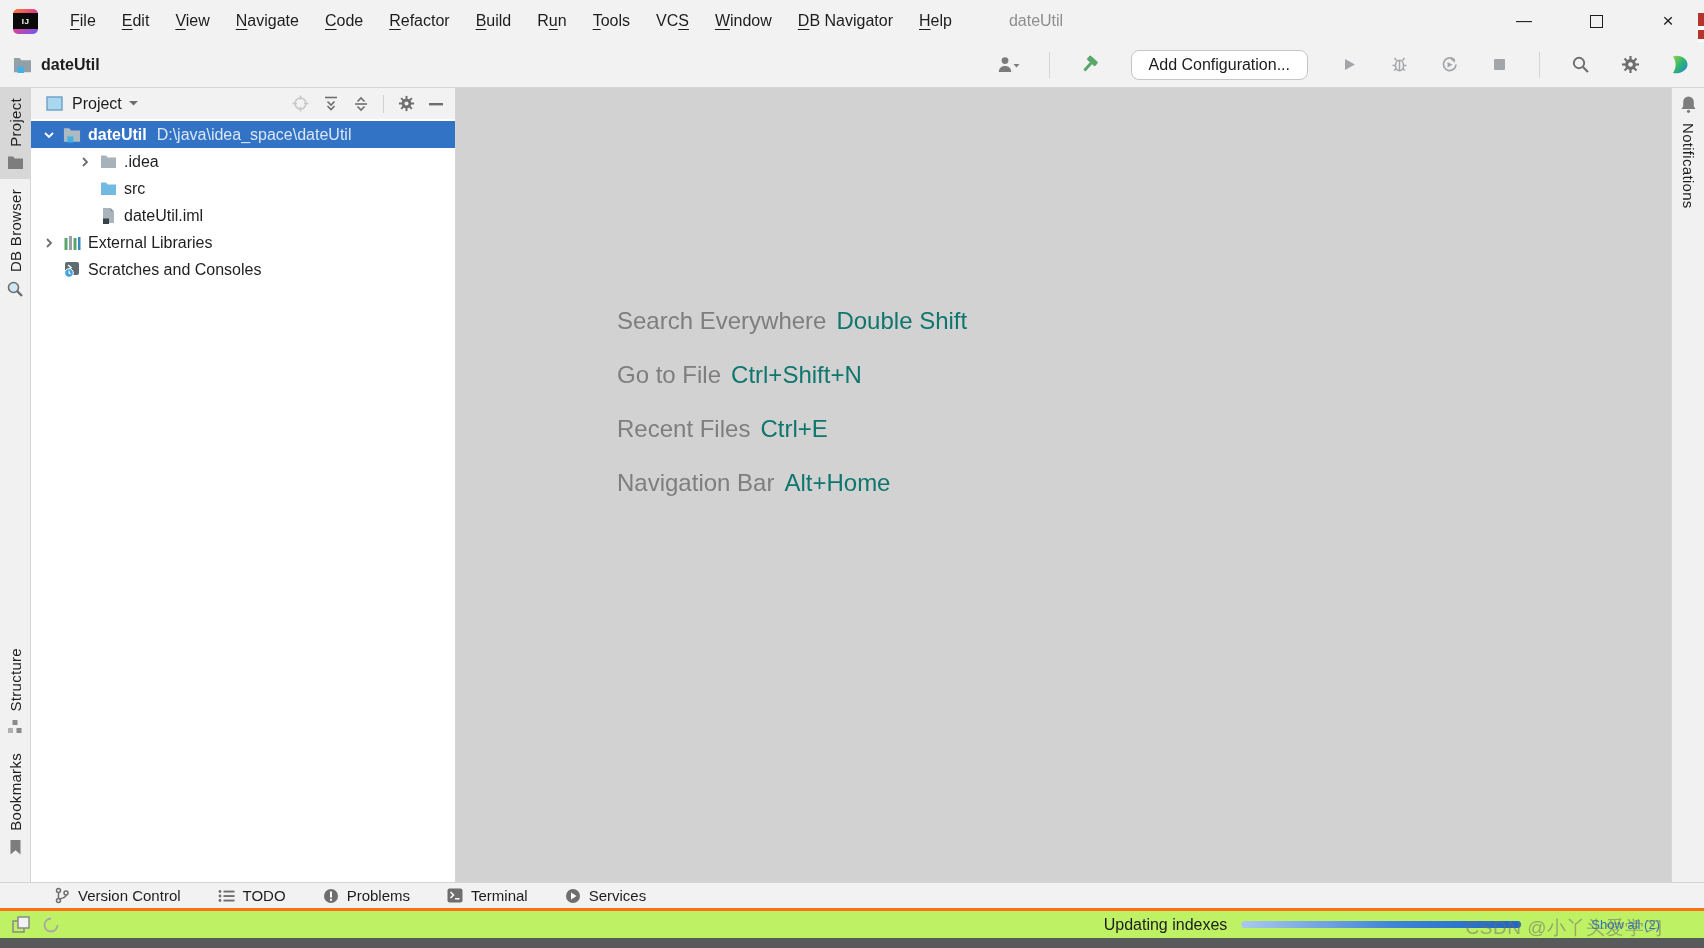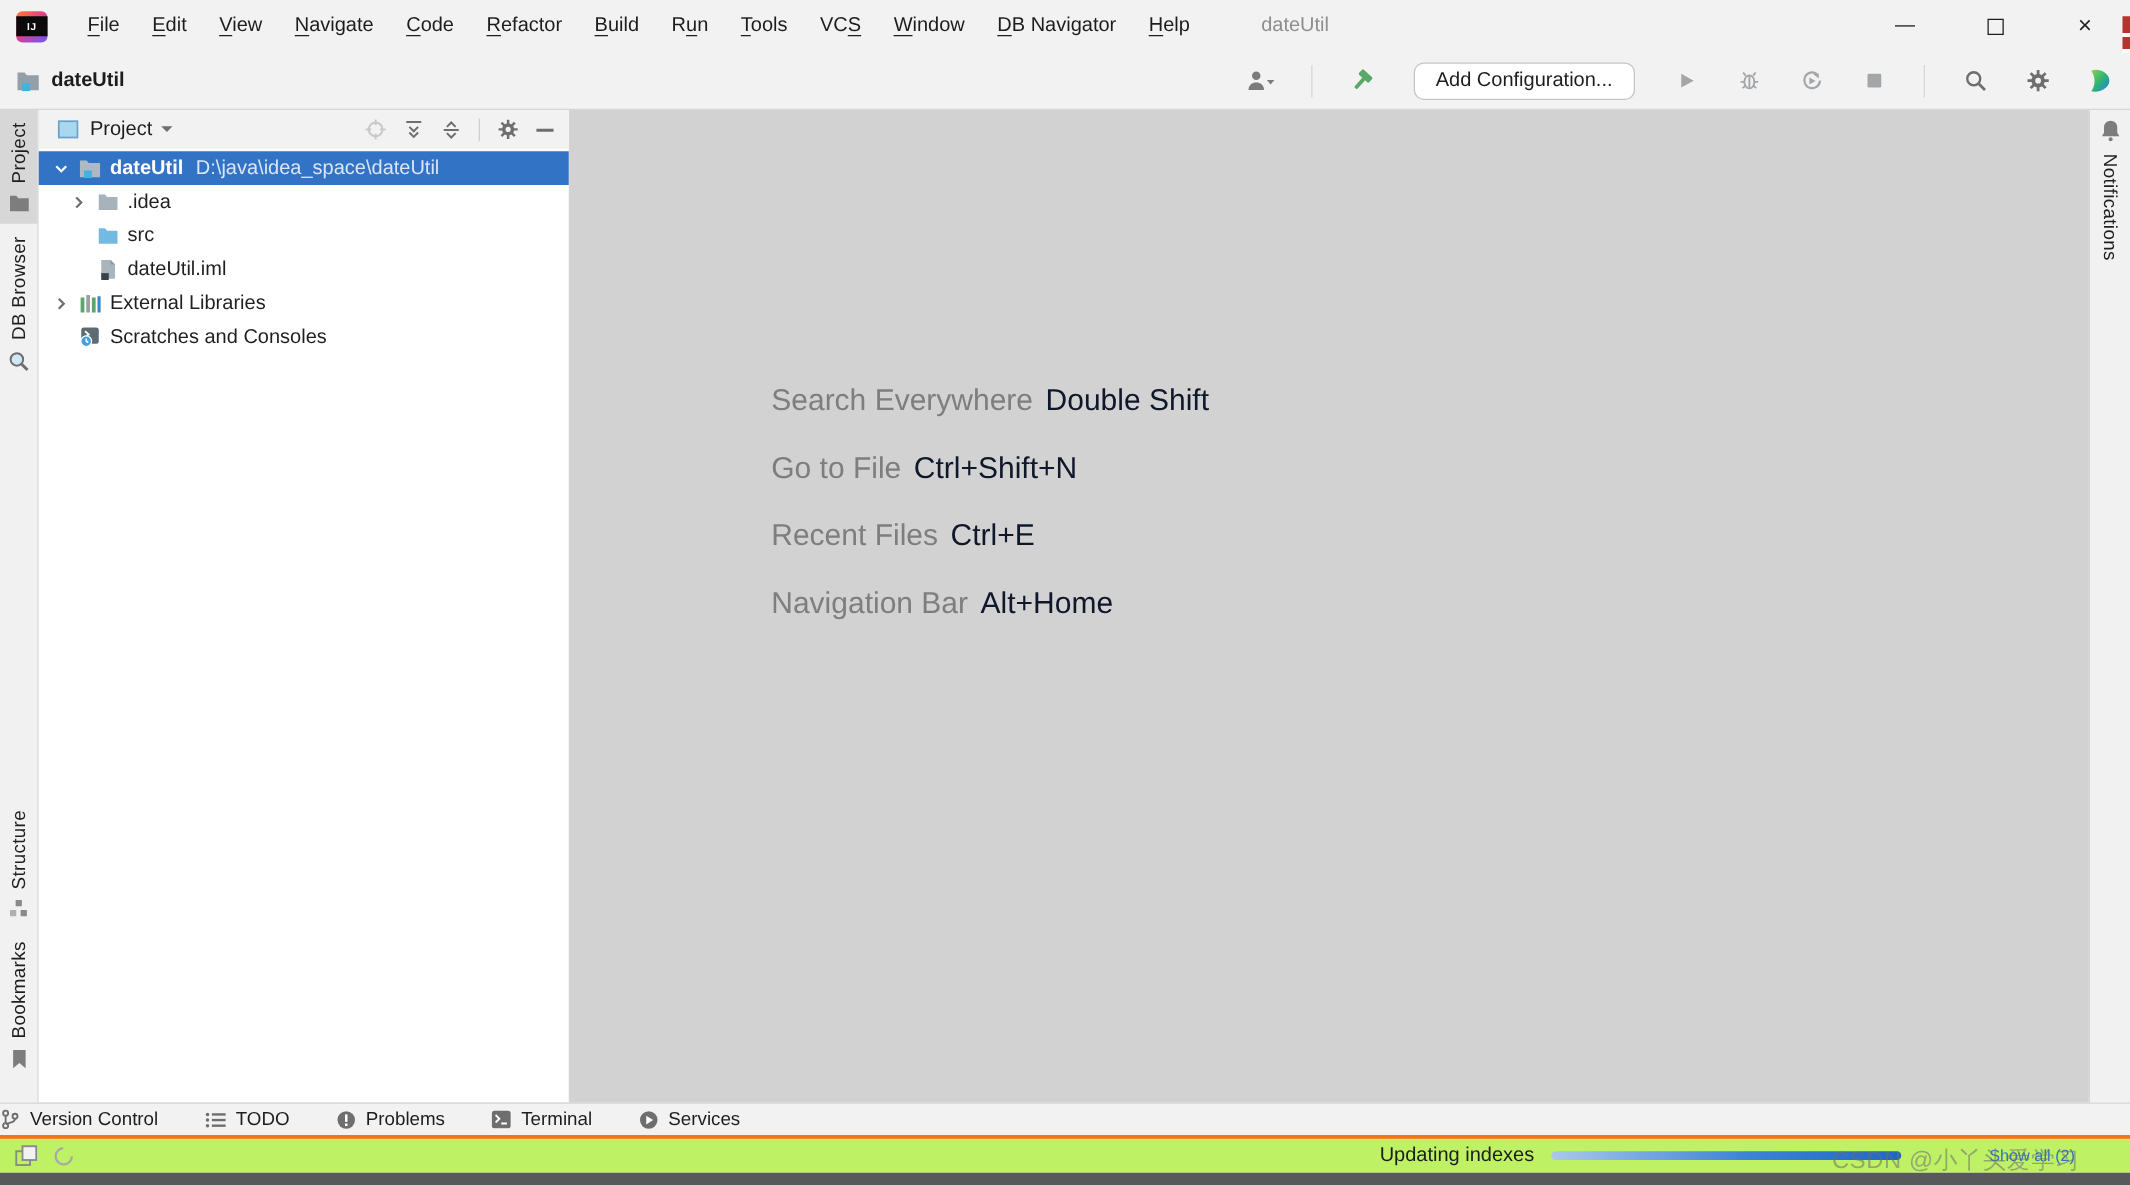--- a/index.html
+++ b/index.html
@@ -54,40 +54,40 @@
   .project-panel { flex:0 0 425px; background:#fff; border-right:1px solid #d5d5d5;
                    display:flex; flex-direction:column; }
   .panel-header { flex:0 0 31px; display:flex; align-items:center; padding:0 12px 0 15px; background:#f2f2f2; }
   .panel-title { font-size:16px; color:#1d1d1d; margin:0 6px 0 9px; }
   .panel-actions { margin-left:auto; display:flex; align-items:center; gap:14px; }
   .pa-divider { width:1px; height:18px; background:#d0d0d0; }
 
   .tree { padding-top:2px; font-size:16px; color:#1f1f1f; }
   .tree-row { height:27px; display:flex; align-items:center; }
   .tree-row.ind0 { padding-left:10px; }
-  .tree-row.ind1 { padding-left:24px; }
+  .tree-row.ind1 { padding-left:46px; }
   .tree-row.selected { background:#3273c6; color:#fff; }
   .chev { width:16px; height:16px; flex:0 0 16px; margin-right:6px;
           display:flex; align-items:center; justify-content:center; }
   .ticon { width:18px; height:17px; flex:0 0 18px; margin-right:7px;
            display:flex; align-items:center; justify-content:center; }
   .tname.bold { font-weight:bold; }
   .tpath { margin-left:10px; color:rgba(255,255,255,0.82); }
 
   .editor { flex:1 1 auto; background:#d2d2d2; position:relative; }
   .shortcuts { position:absolute; left:161px; top:206px; }
   .sc-line { height:54px; display:flex; align-items:center; font-size:24px; color:#7e7e7e; white-space:nowrap; }
-  .sc-key { color:#0f172a; margin-left:10px; }
+  .sc-key { color:#0f766e; margin-left:10px; }
 
   .stripe-right { flex:0 0 33px; border-left:1px solid #d5d5d5; background:#f1f1f1;
                   display:flex; flex-direction:column; align-items:center; padding-top:7px; gap:9px; }
 
   
   .bottombar { flex:0 0 26px; border-top:1px solid #d5d5d5; background:#f2f2f2;
-               display:flex; align-items:center; gap:37px; }
+               display:flex; align-items:center; padding-left:54px; gap:37px; }
   .bb-item { display:flex; align-items:center; gap:8px; font-size:15px; color:#1d1d1d; white-space:nowrap; }
 
   .statusbar { flex:0 0 30px; border-top:3px solid #f97316; background:#bef264;
                display:flex; align-items:center; padding-left:12px; position:relative; }
   .sb-left { display:flex; align-items:center; gap:12px; }
   .sb-right { margin-left:auto; display:flex; align-items:center; }
   .sb-label { font-size:16px; color:#1d1d1d; white-space:nowrap; }
   .sb-progress { width:280px; height:7px; border-radius:4px; margin-left:14px;
                  background:linear-gradient(90deg,#aac8ec,#3f83d6 55%,#1f67c5); }
   .sb-gap { width:70px; }

